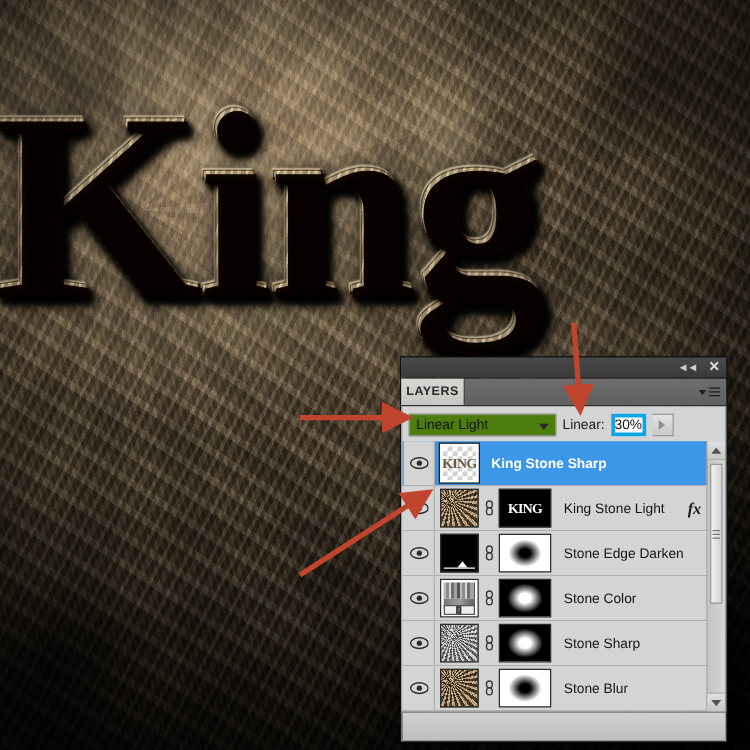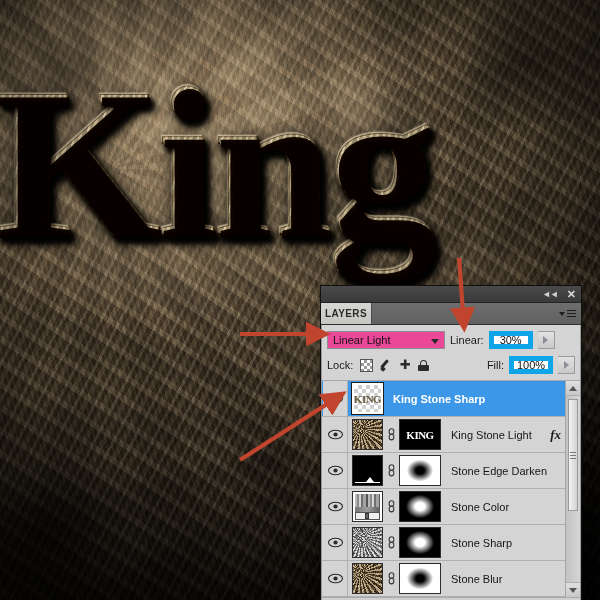--- a/index.html
+++ b/index.html
@@ -110,29 +110,29 @@
   .ps-menu .bars i{display:block;width:9px;height:1.5px;background:#1e1e1e;}
 
   .ps-body{background:#d4d4d4;border-left:1px solid #9a9a9a;border-right:1px solid #9a9a9a;}
 
   .row-blend{
     display:flex;align-items:center;gap:5px;
     padding:4px 5px 3px 5px;height:21px;box-sizing:content-box;
   }
   .blend-select{
     position:relative;width:118px;height:18px;
-    background:#ec4899;border:1px solid #8e8e8e;
+    background:#4d7c0f;border:1px solid #8e8e8e;
     display:flex;align-items:center;padding-left:5px;box-sizing:border-box;
     font-size:11px;color:#111;
   }
   .blend-select .arrow{position:absolute;right:5px;top:7px;width:0;height:0;
     border-left:4.5px solid transparent;border-right:4.5px solid transparent;border-top:5px solid #2a2a2a;}
   .lbl{font-size:11px;color:#1a1a1a;}
   .numbox{
-    width:44px;height:18px;background:#fff;border:5px solid #0ea5e9;
+    width:28px;height:18px;background:#fff;border:3px solid #0ea5e9;
     display:flex;align-items:center;justify-content:center;
     font-size:11px;color:#111;box-sizing:border-box;
   }
   .spin{
     width:17px;height:18px;background:linear-gradient(#e2e2e2,#c9c9c9);
     border:1px solid #9b9b9b;border-left:none;box-sizing:border-box;
     display:flex;align-items:center;justify-content:center;
   }
   .spin .t{width:0;height:0;border-top:4px solid transparent;border-bottom:4px solid transparent;border-left:5px solid #8d8d99;}
 
@@ -285,36 +285,20 @@
           <span>Linear Light</span>
           <span class="arrow"></span>
         </div>
         <span class="lbl">Linear:</span>
         <div class="numbox">30%</div>
         <div class="spin">
             <span class="t"></span>
           </div>
       </div>
 
-      <div class="row-lock">
-        <span class="lbl">Lock:</span>
-        <span class="lockicons">
-          <span class="ck"></span>
-          <span class="brush"></span>
-          <span class="move">✚</span>
-          <span class="lock"></span>
-        </span>
-        <span class="fillgrp">
-          <span class="lbl">Fill:</span>
-          <span class="numbox">100%</span>
-          <span class="spin">
-              <span class="t"></span>
-            </span>
-        </span>
-      </div>
 
       <div class="layer-list">
 
         <div class="layer-row selected">
           <span class="eye-cell">
             <span class="eye">
               <svg width="15" height="11" viewBox="0 0 15 11">
                   <ellipse cx="7.5" cy="5.5" rx="7" ry="4.3" fill="none" stroke="#2b2b2b" stroke-width="1.1"></ellipse>
                   <circle cx="7.5" cy="5.5" r="2.1" fill="#2b2b2b"></circle>
                 </svg>

